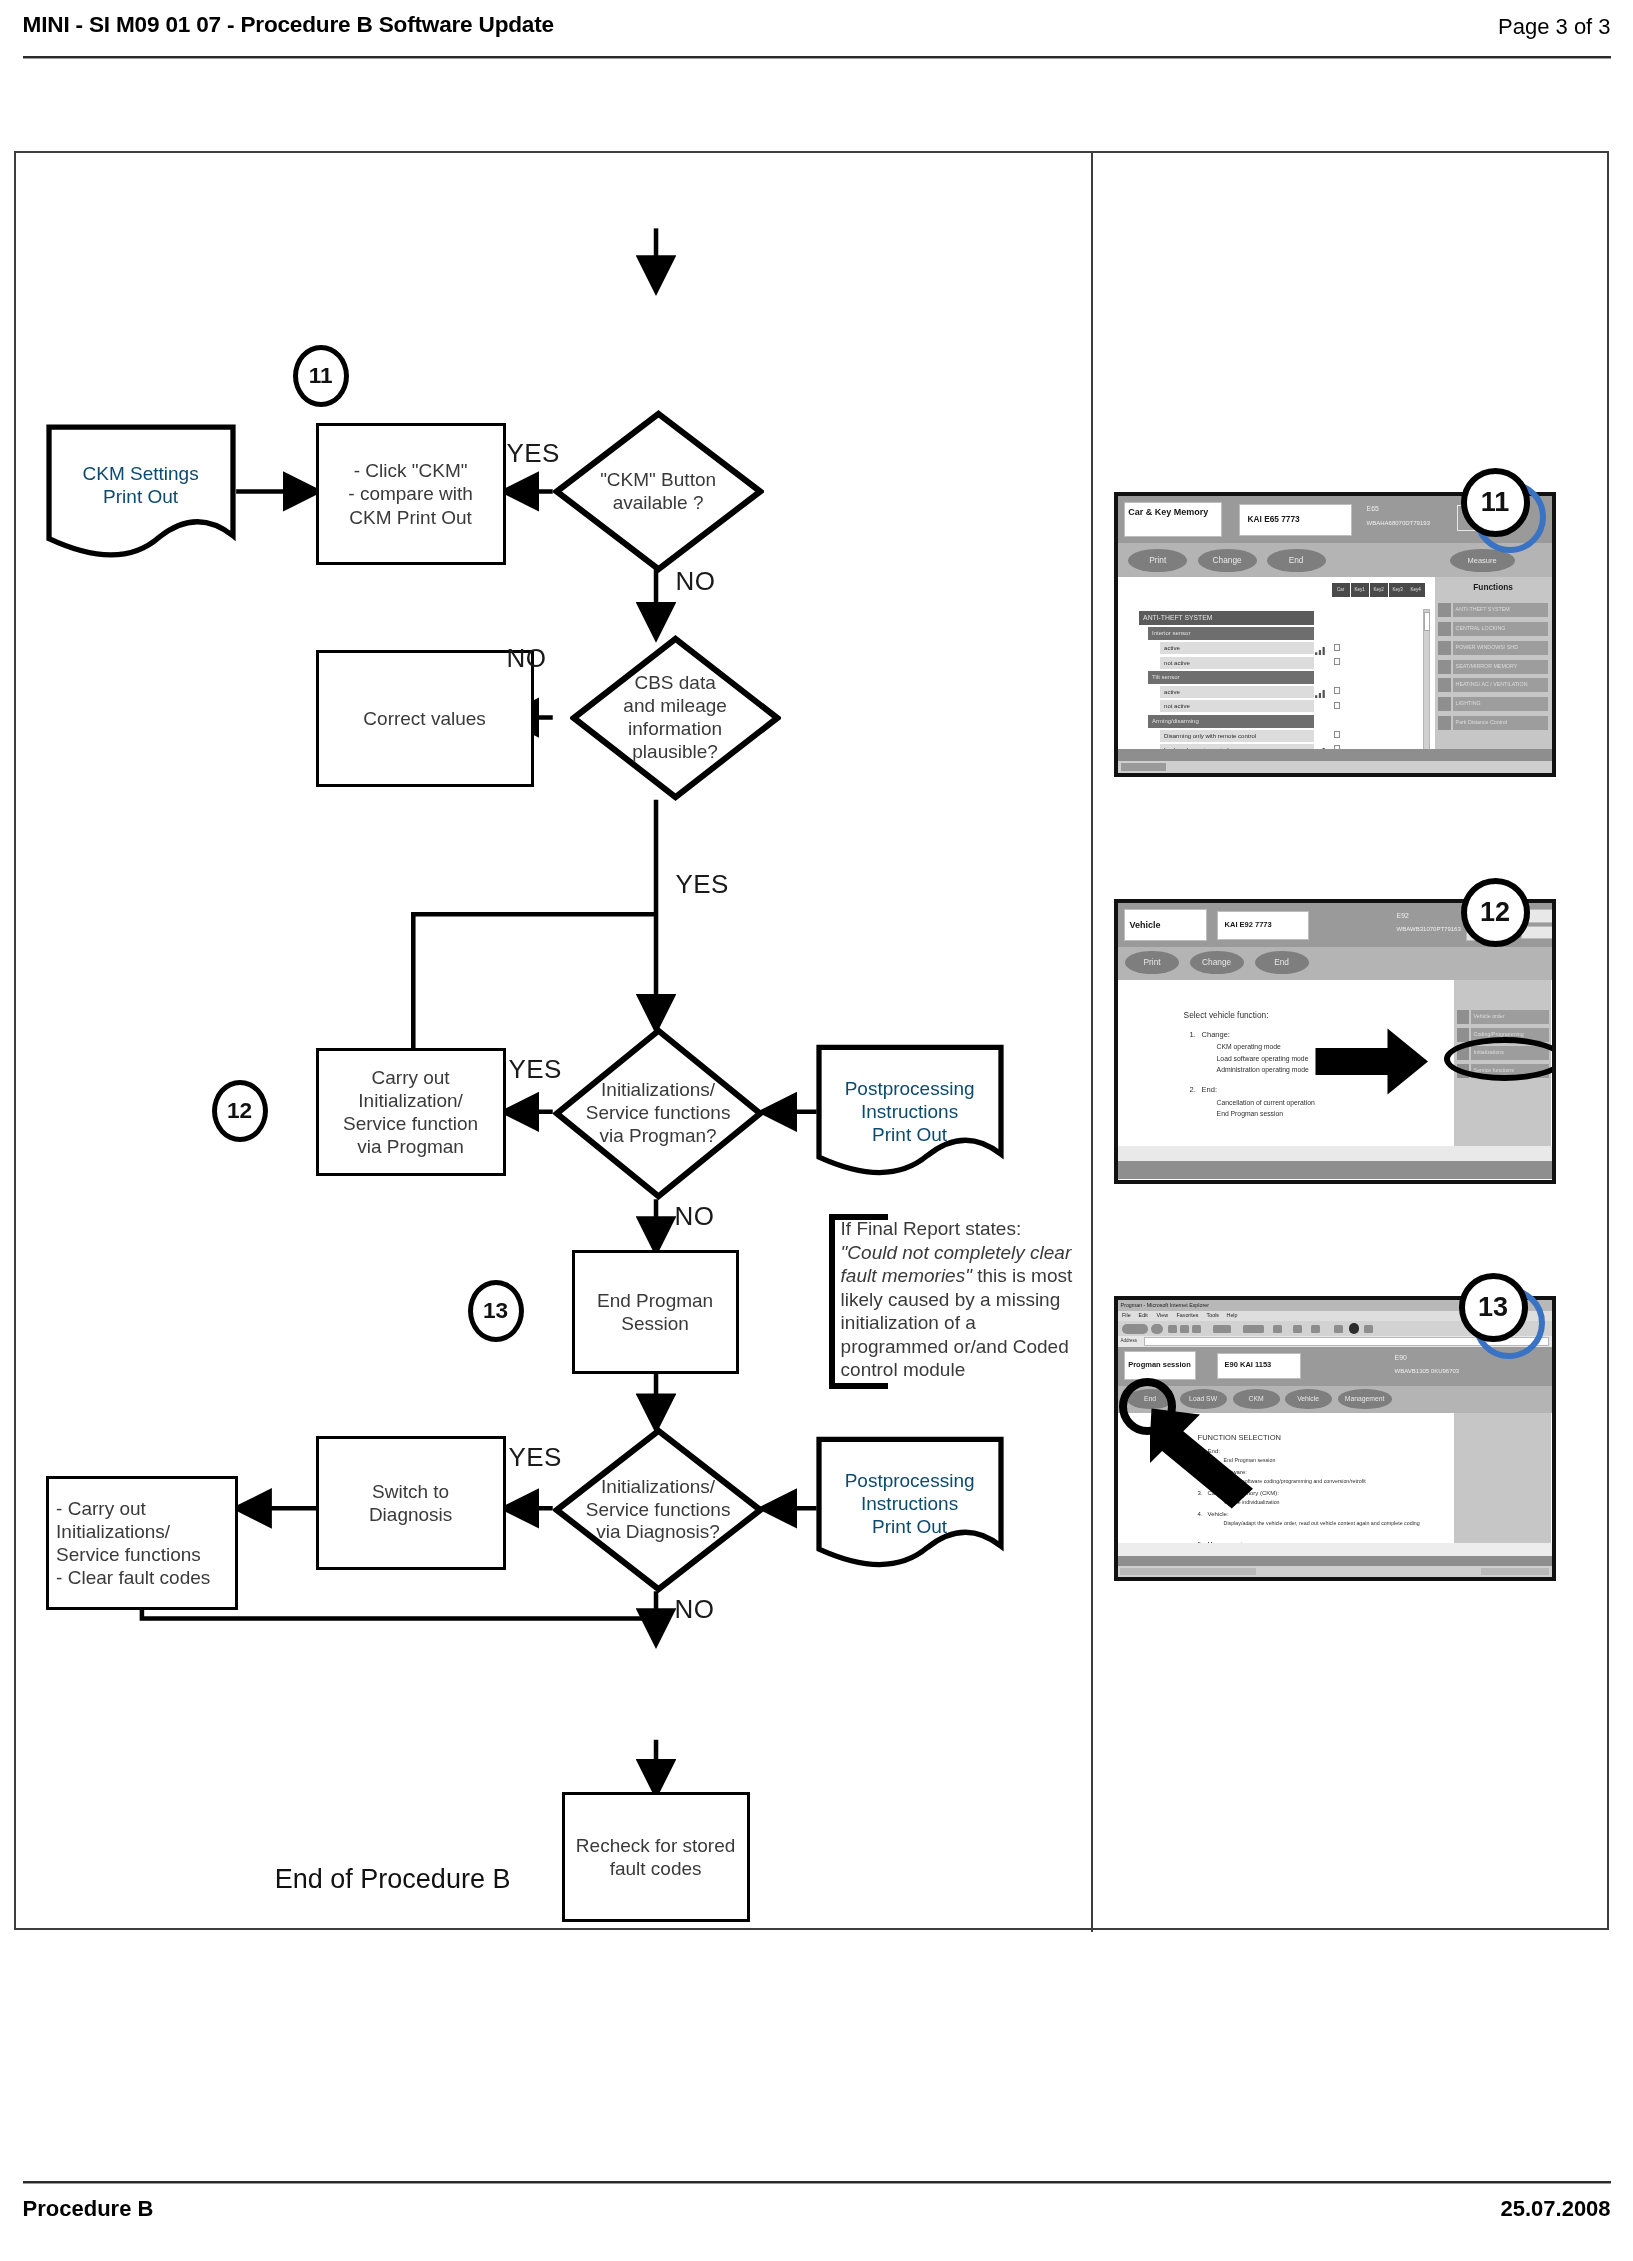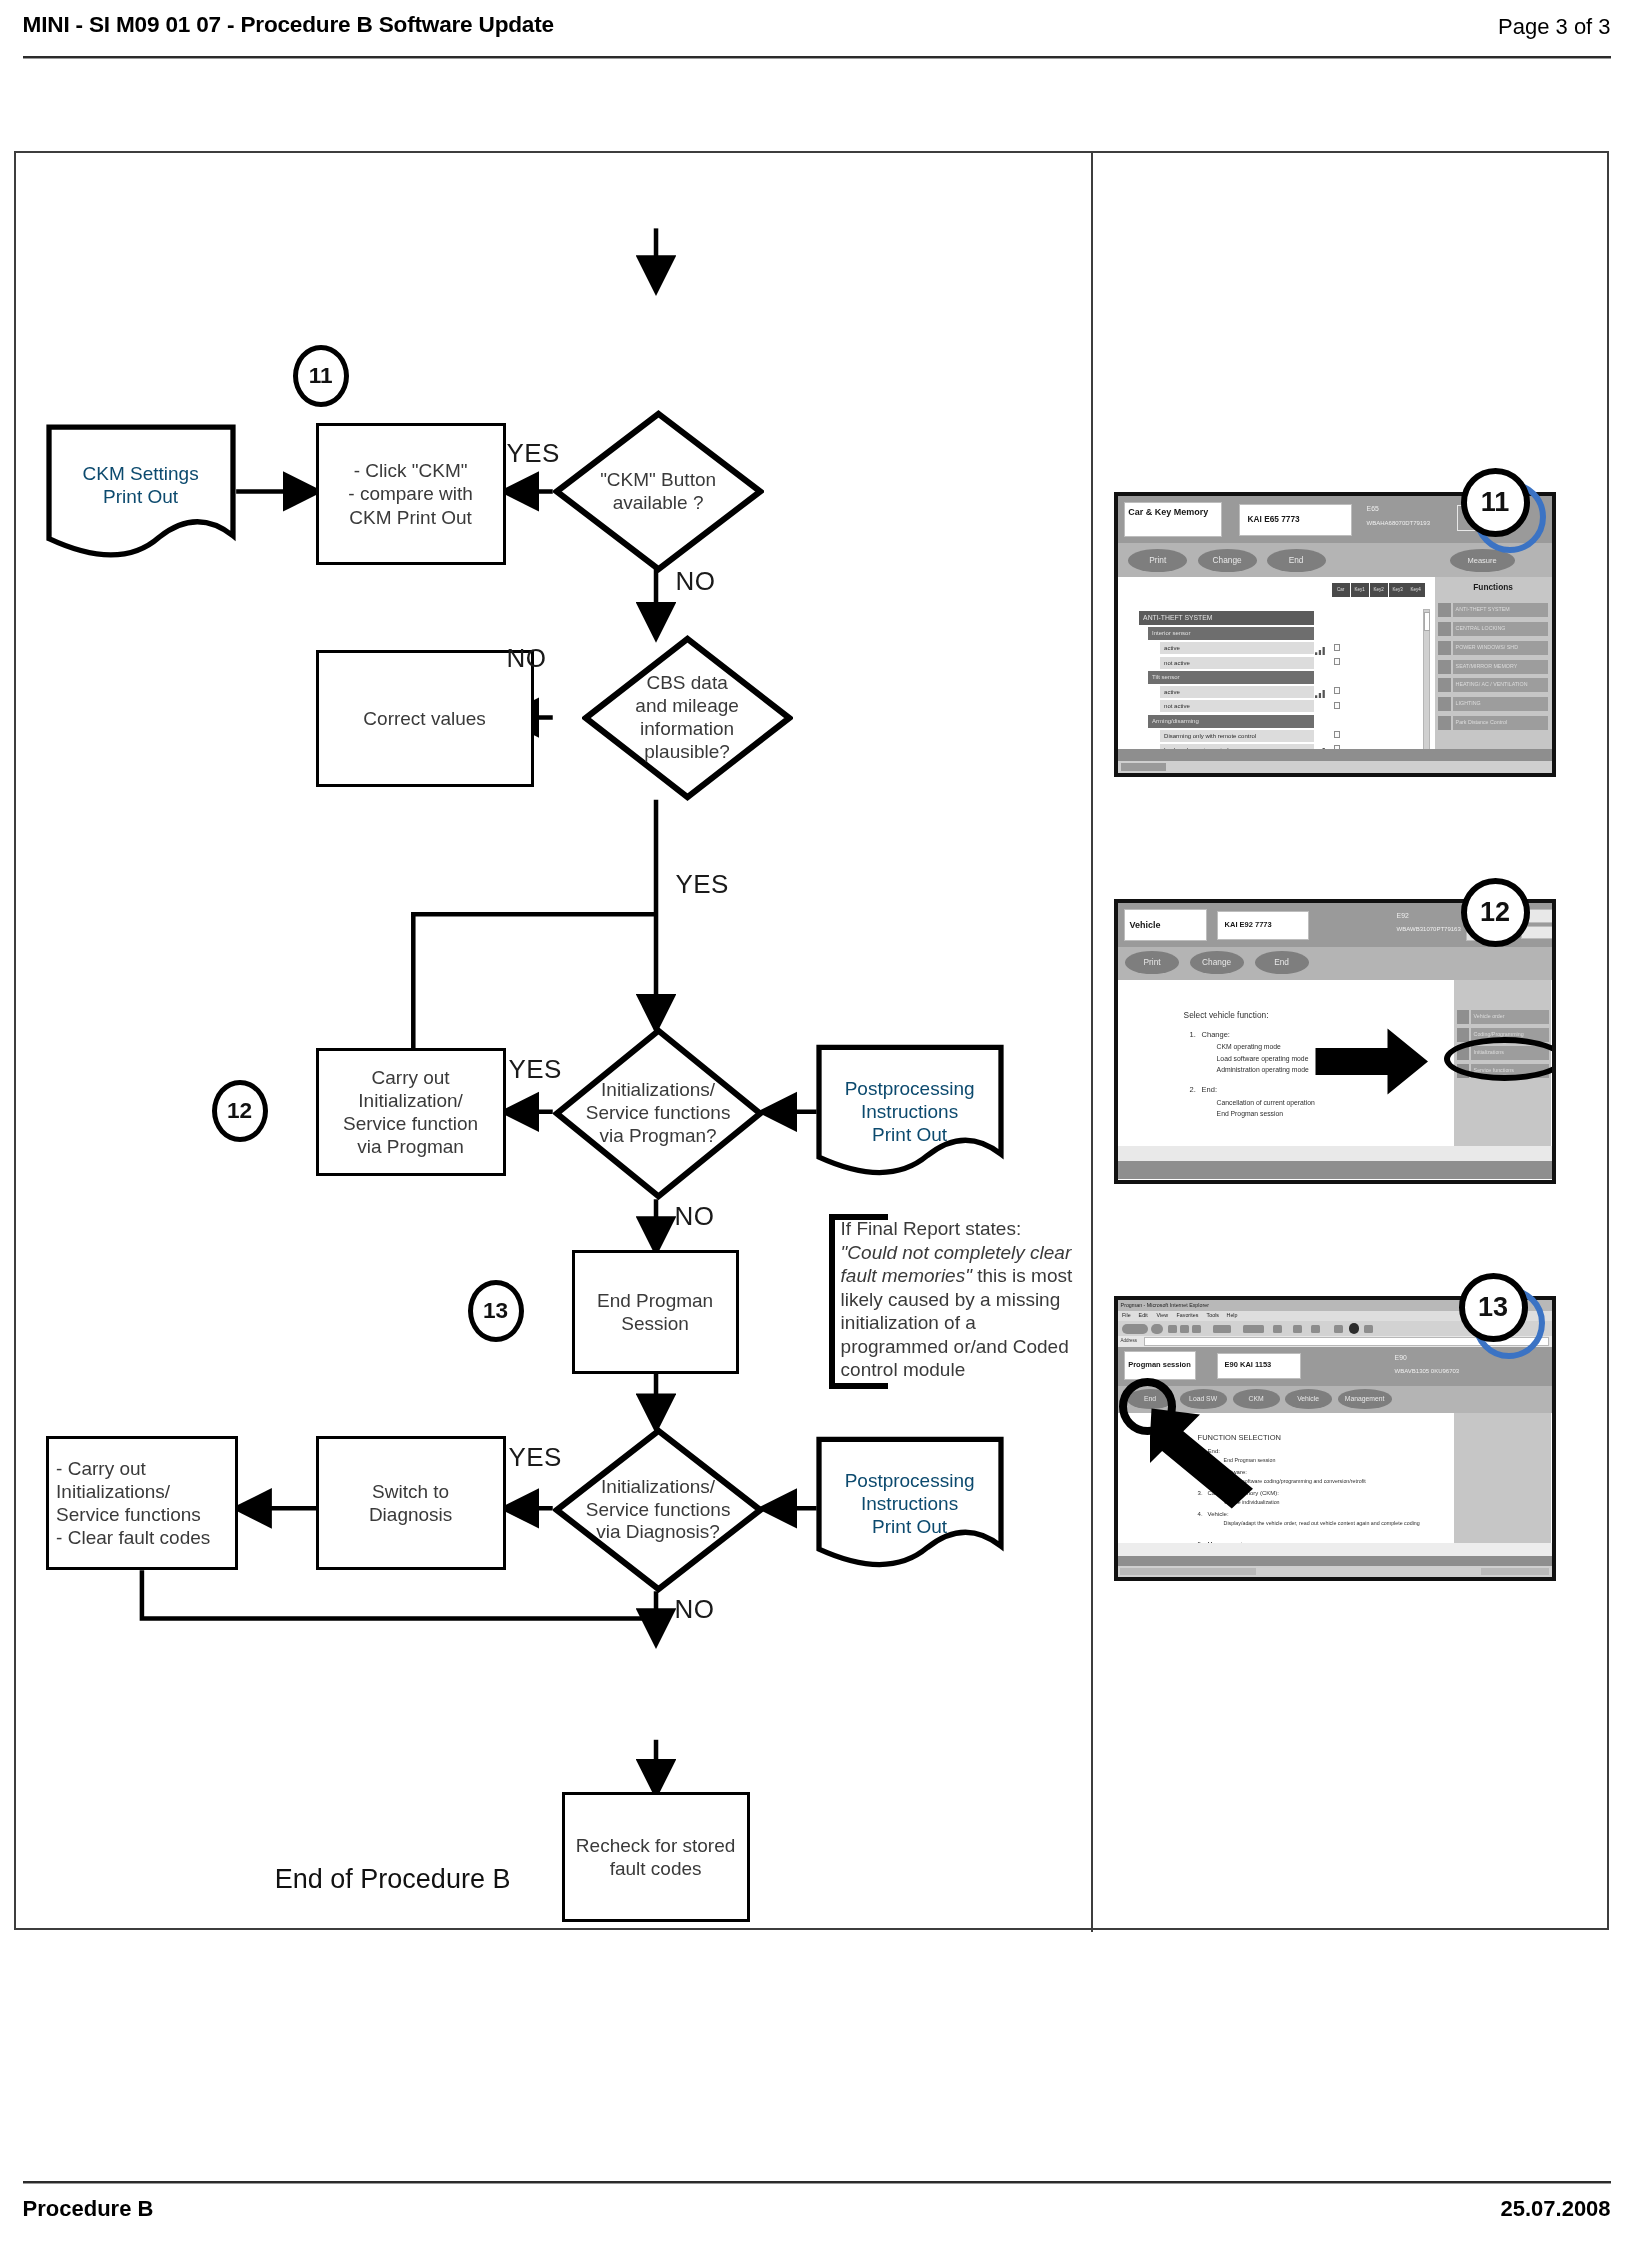--- a/index.html
+++ b/index.html
@@ -53,21 +53,21 @@
   #flow-canvas { position: absolute; left: 0; top: 0; width: 1075px; height: 1779px; }
   #flow-svg { position: absolute; left: 0; top: 0; }
 
   
   .node {
     position: absolute; background: #fff; border: 3.8px solid #000;
     display: flex; align-items: center; justify-content: center;
     text-align: center; font-size: 19px; line-height: 1.22; color: #3a3a3a;
     padding: 3px 6px;
   }
-  .node.left-align { justify-content: flex-start; text-align: left; padding-left: 7.5px; }
+  .node.left-align { justify-content: flex-start; text-align: left; padding-left: 7.5px; margin-top: 40px; }
 
   
   .docshape { position: absolute; }
   .docshape svg { position: absolute; left: 0; top: 0; }
   .docshape .doctext {
     position: absolute; left: 0; top: 0; width: 100%;
     text-align: center; font-size: 19px; line-height: 1.22; color: #0c4a6e;
   }
 
   
@@ -245,21 +245,21 @@
       <svg width="211" height="163" viewBox="0 0 280 216">
         <path d="M140 5 L275 108 L140 211 L5 108 Z" fill="#fff" stroke="#000" stroke-width="8"></path>
       </svg>
       <div class="dtext">"CKM" Button<br>available ?</div>
     </div>
 
     <div class="node" style="left:300px; top:497px; width:218px; height:137px;">
       <span>Correct values</span>
     </div>
 
-    <div class="diamond" style="left:566px; top:482px; width:211px; height:166px;">
+    <div class="diamond" style="left:554px; top:482px; width:211px; height:166px;">
       <svg width="211" height="166" viewBox="0 0 280 220">
         <path d="M140 5 L275 110 L140 215 L5 110 Z" fill="#fff" stroke="#000" stroke-width="8"></path>
       </svg>
       <div class="dtext">CBS data<br>and mileage<br>information<br>plausible?</div>
     </div>
 
     <div class="node" style="left:300px; top:895px; width:190px; height:128px;">
       <span>Carry out<br>Initialization/<br>Service function<br>via Progman</span>
     </div>
 

